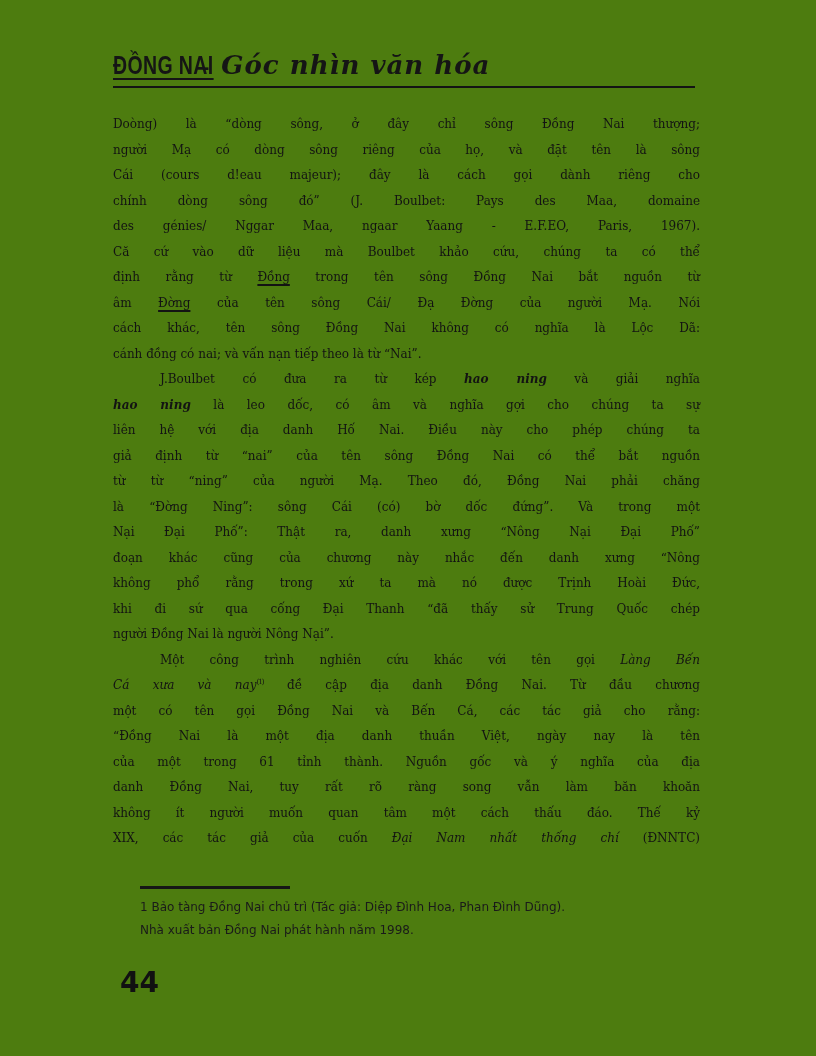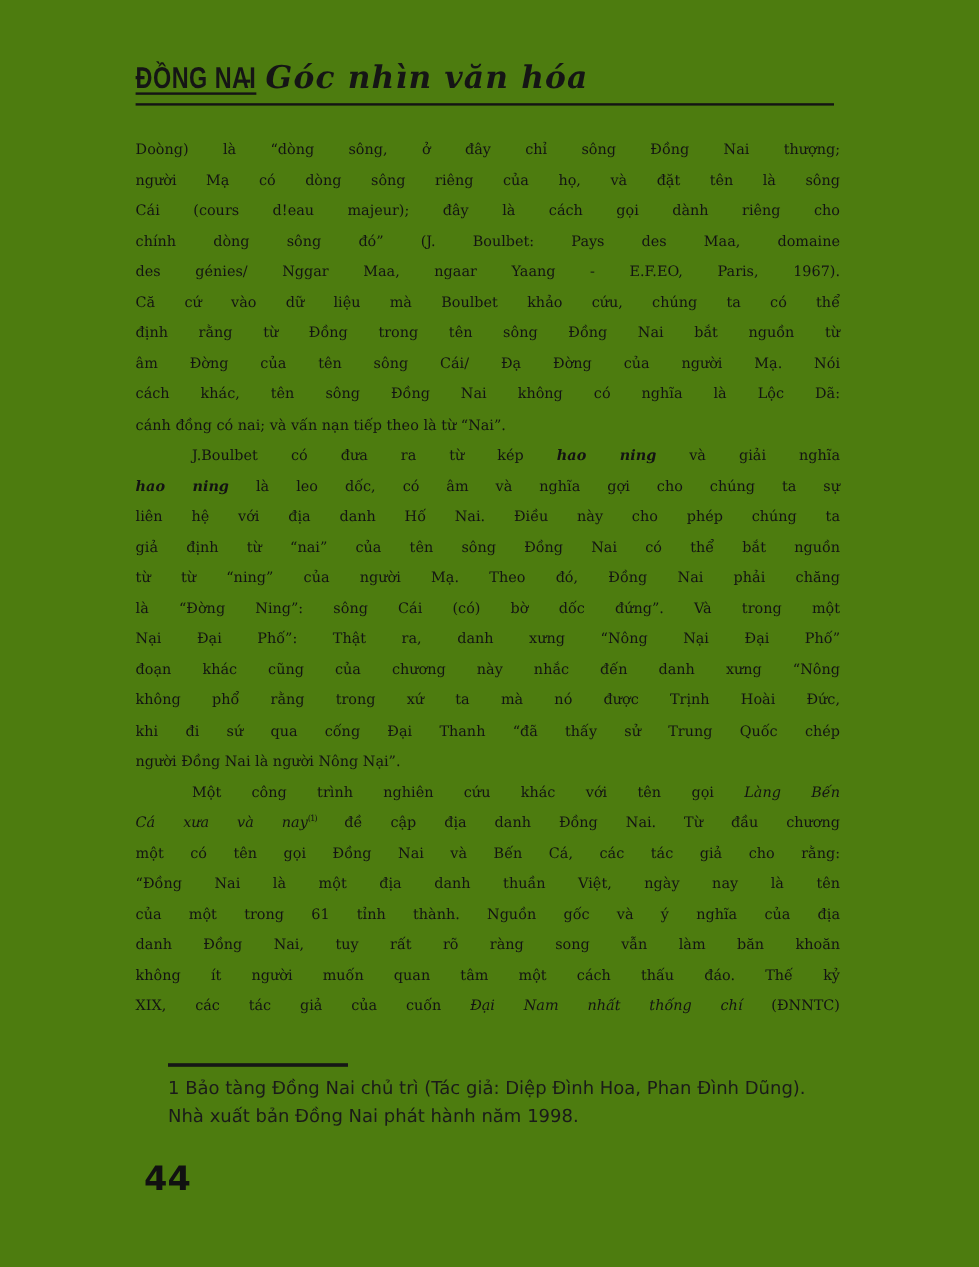--- a/index.html
+++ b/index.html
@@ -62,33 +62,33 @@
   .line {
     line-height: 25.5px;
     height: 25.5px;
     text-align: justify;
     text-align-last: justify;
     white-space: normal;
   }
   .line.last { text-align-last: left; }
   .para.indent .line:first-child { text-indent: 47px; }
 
-  .seg-u  { text-decoration-thickness: 2px; text-underline-offset: 3px; }
+  .seg-u  { text-decoration: underline; text-decoration-thickness: 2px; text-underline-offset: 3px; }
   .seg-bi { font-style: italic; font-weight: bold; }
   .seg-i  { font-style: italic; }
   .seg-sup{ vertical-align: super; font-size: 0.6em; line-height: 0; letter-spacing: -1px; }
 
   
   .footnote {
     position: absolute;
     left: 140px;
     top: 886px;
     width: 600px;
     font-family: "DejaVu Sans", "Liberation Sans", sans-serif;
-    font-size: 15px;
+    font-size: 12px;
     color: #1a1a1a;
   }
   .footnote-rule {
     width: 150px;
     height: 3px;
     background: #161616;
     margin-bottom: 7px;
   }
   .footnote-line { line-height: 23px; }
 

